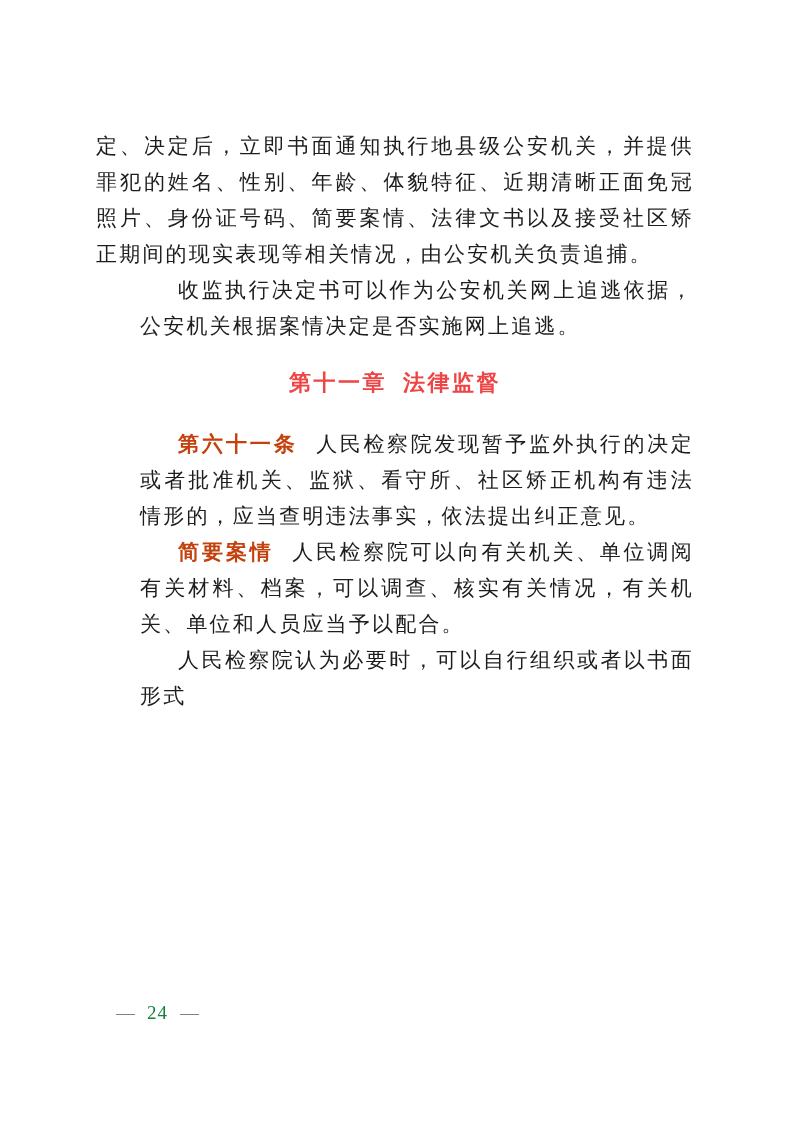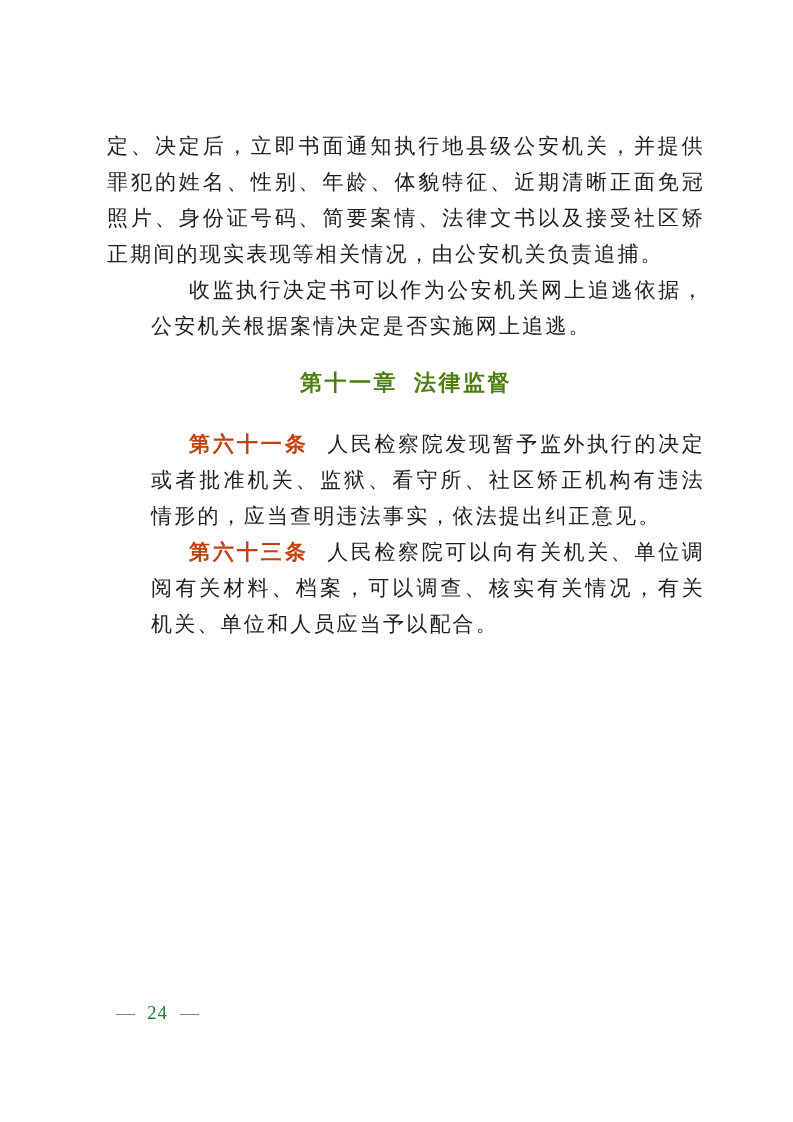--- a/index.html
+++ b/index.html
@@ -6,42 +6,42 @@
   .page {
     position: relative;
     width: 793px;
     height: 1122px;
     background: #ffffff;
     overflow: hidden;
     font-family: "Liberation Serif", serif;
   }
   .content {
     position: absolute;
-    left: 107px;
+    left: 96px;
     top: 128px;
     width: 598px;
   }
   .body-text {
     margin: 0;
     font-size: 21px;
     line-height: 36px;
     color: #1d1d1d;
     text-align: justify;
     letter-spacing: 2.2px;
     font-family: "Liberation Serif", serif;
   }
   .body-text.indent { text-indent: 38px; margin-left: 44px; }
   .chapter-heading {
     margin: 21px 0 25px 0;
     text-align: center;
     font-size: 22px;
     line-height: 36px;
     font-weight: 700;
     letter-spacing: 2.5px;
-    color: #4d7c0f;
+    color: #ef4444;
     font-family: "Liberation Sans", sans-serif;
   }
   .hgap { display: inline-block; width: 16px; }
   .article-label {
     font-family: "Liberation Sans", sans-serif;
     font-weight: 700;
     letter-spacing: 2.5px;
     color: #c2410c;
   }
   .lgap { display: inline-block; width: 18px; }
@@ -73,23 +73,24 @@
     <h2 class="chapter-heading">
       <span>第十一章</span><span class="hgap"></span><span>法律监督</span>
     </h2>
 
     <p class="body-text indent">
       <strong class="article-label">第六十一条</strong><span class="lgap"></span><span>人民检察院发现暂予监外执行的决定或者批准机关、监狱、看守所、社区矫正机构有违法情形的，应当查明违法事实，依法提出纠正意见。</span>
     </p>
 
 
     <p class="body-text indent">
-      <strong class="article-label">第六十三条</strong><span class="lgap"></span><span>人民检察院可以向有关机关、单位调阅有关材料、档案，可以调查、核实有关情况，有关机关、单位和人员应当予以配合。</span>
+      <strong class="article-label">简要案情</strong><span class="lgap"></span><span>人民检察院可以向有关机关、单位调阅有关材料、档案，可以调查、核实有关情况，有关机关、单位和人员应当予以配合。</span>
     </p>
 
+    <p class="body-text indent">人民检察院认为必要时，可以自行组织或者以书面形式</p>
 
   </main>
 
   <footer class="page-footer">
     <span class="footer-dash">—</span>
     <span class="footer-num">24</span>
     <span class="footer-dash">—</span>
   </footer>
 </div>
 

